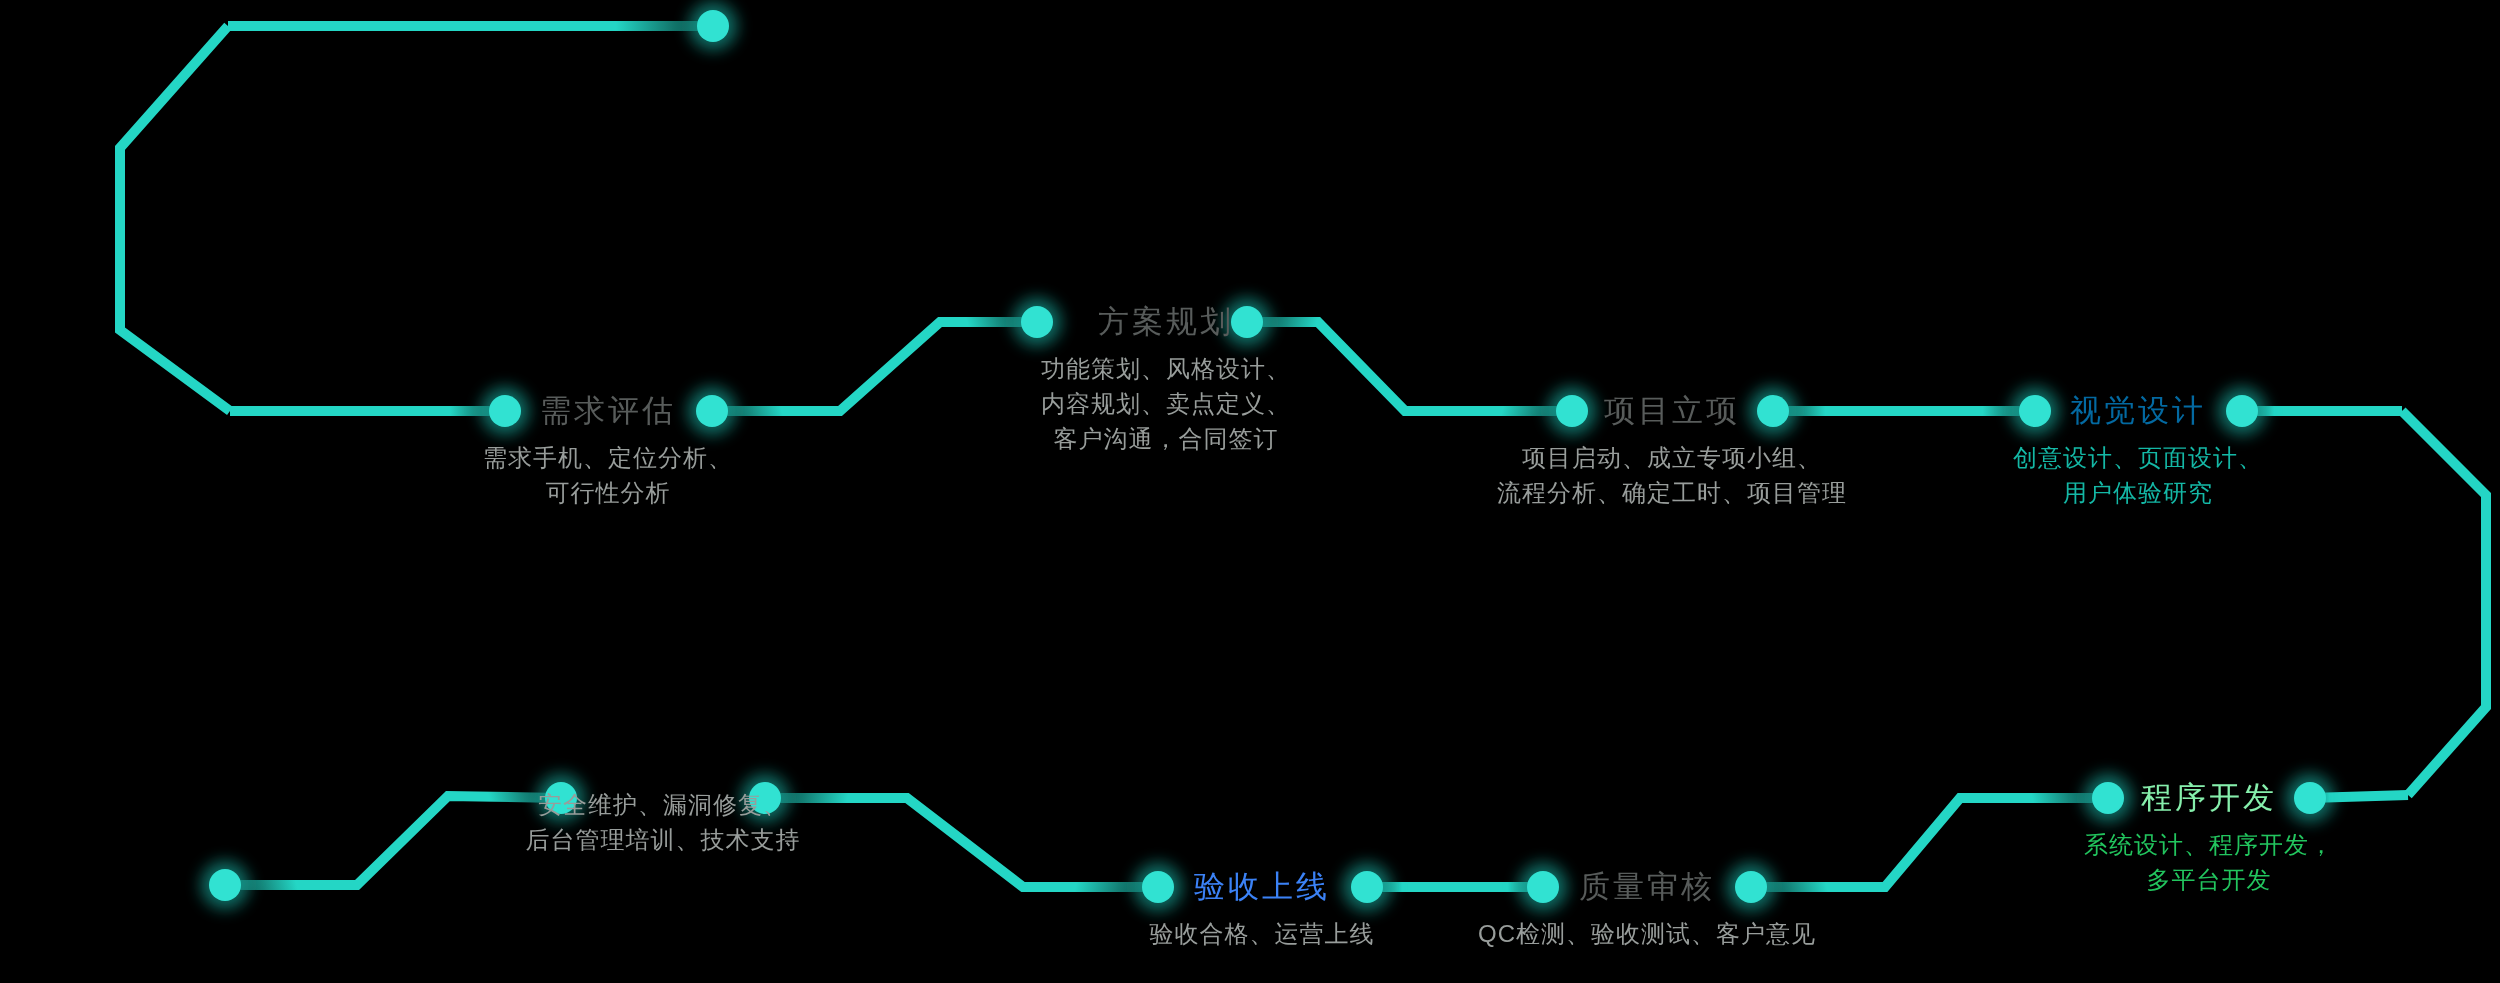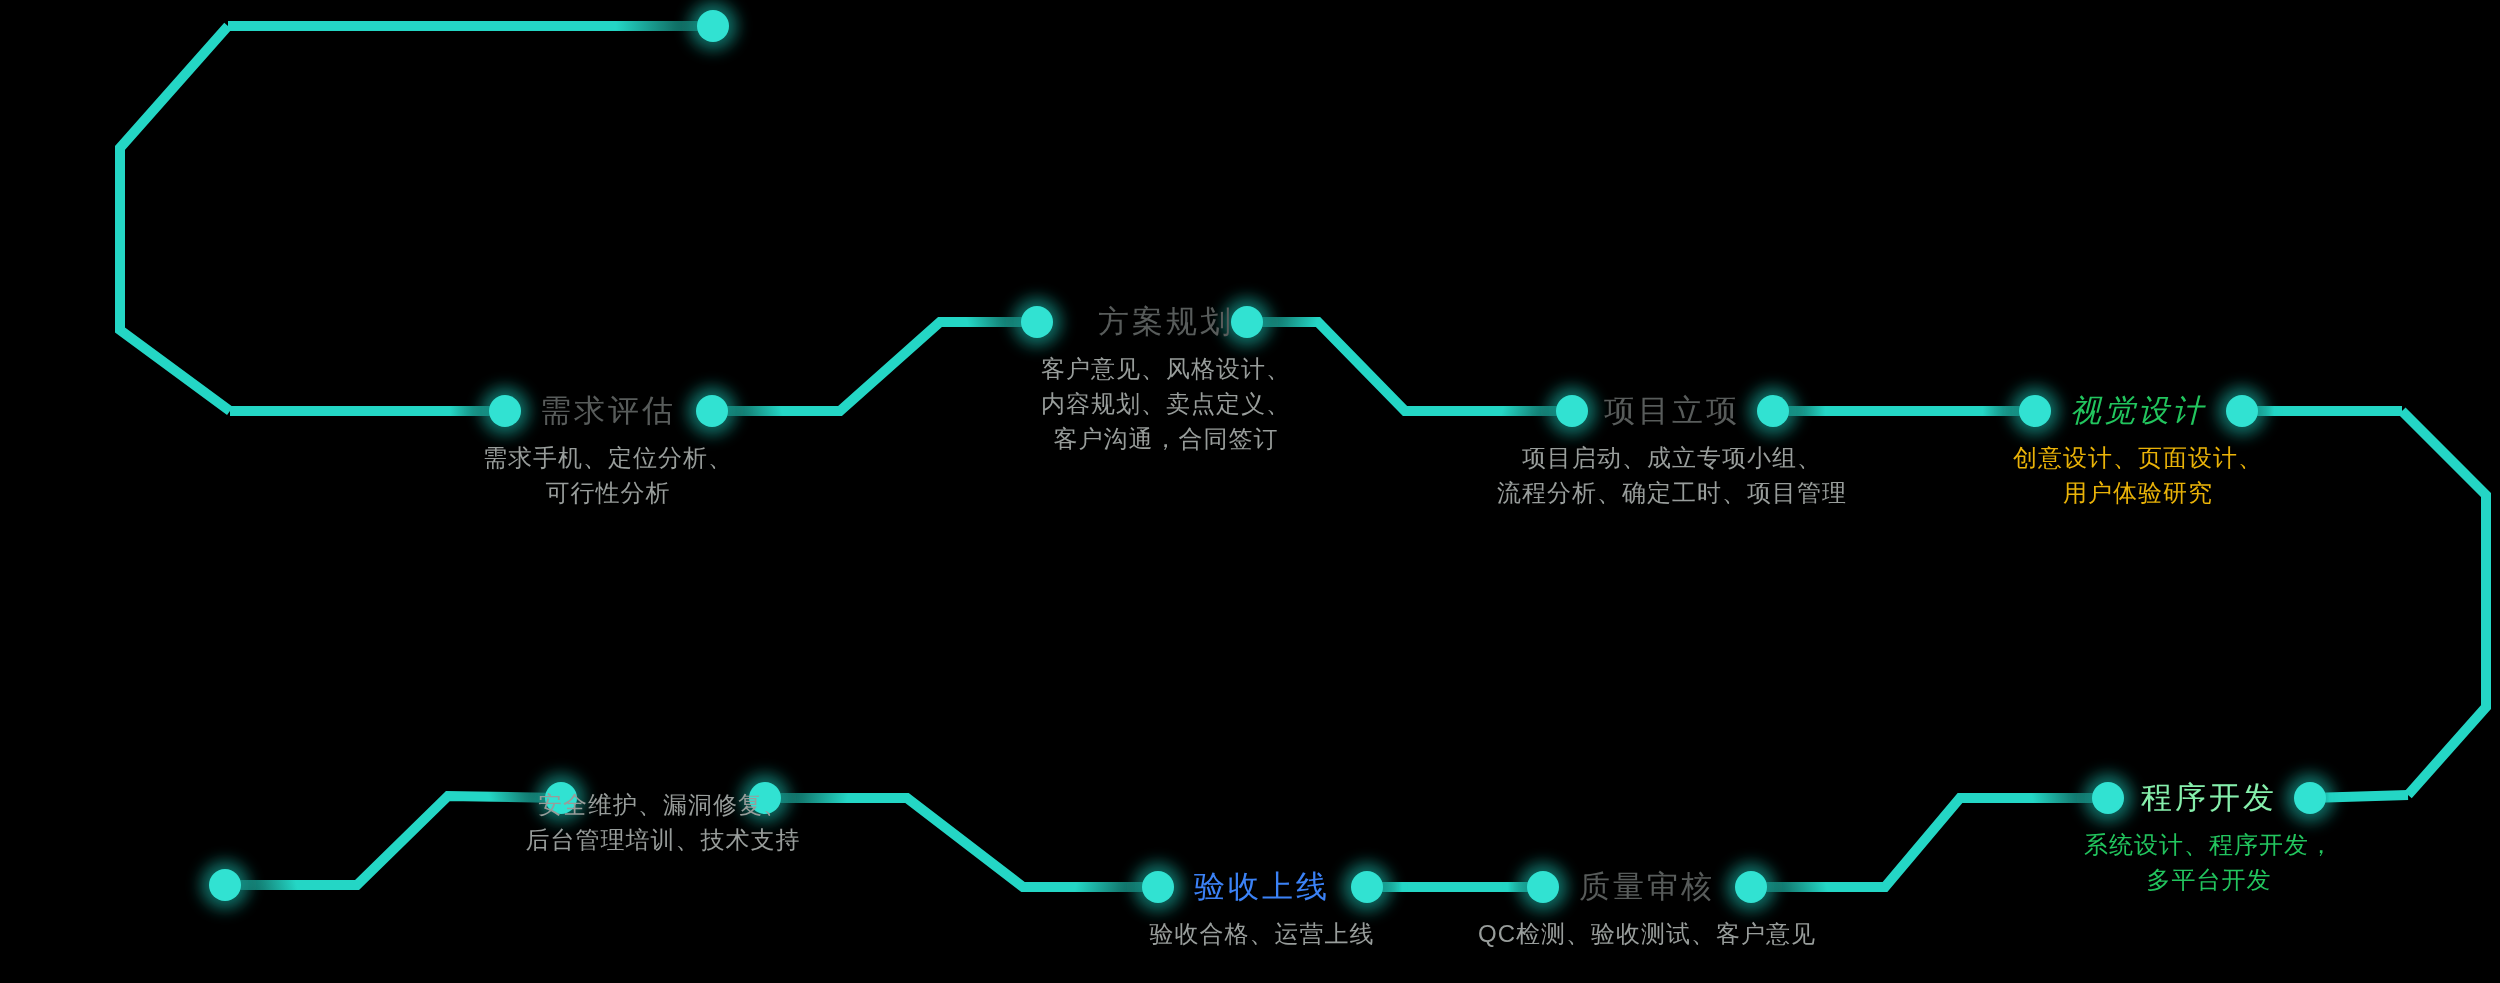--- a/index.html
+++ b/index.html
@@ -170,37 +170,37 @@
     <div class="node-title" style="color: rgb(88, 92, 91);">需求评估</div>
     <div class="node-desc" style="color: rgb(152, 157, 155);">
       <div>需求手机、定位分析、</div>
       <div>可行性分析</div>
     </div>
   </div>
 
   <div class="node" style="left: 1166px; top: 302px;">
     <div class="node-title" style="color: rgb(88, 92, 91);">方案规划</div>
     <div class="node-desc" style="color: rgb(152, 157, 155);">
-      <div>客户意见、风格设计、</div>
+      <div>功能策划、风格设计、</div>
       <div>内容规划、卖点定义、</div>
       <div>客户沟通，合同签订</div>
     </div>
   </div>
 
   <div class="node" style="left: 1672px; top: 391px; text-align: center;">
     <div class="node-title" style="color: rgb(88, 92, 91);">项目立项</div>
     <div class="node-desc" style="color: rgb(152, 157, 155);">
       <div>项目启动、成立专项小组、</div>
       <div>流程分析、确定工时、项目管理</div>
     </div>
   </div>
 
   <div class="node" style="left: 2138px; top: 391px;">
-    <div class="node-title" style="color: #22c55e; font-style: italic;">视觉设计</div>
-    <div class="node-desc" style="color: #eab308;">
+    <div class="node-title" style="color: #0369a1;">视觉设计</div>
+    <div class="node-desc" style="color: #14b8a6;">
       <div>创意设计、页面设计、</div>
       <div>用户体验研究</div>
     </div>
   </div>
 
   <div class="node" style="left: 2209px; top: 778px;">
     <div class="node-title" style="color: #86efac;">程序开发</div>
     <div class="node-desc" style="color: #22c55e;">
       <div>系统设计、程序开发，</div>
       <div>多平台开发</div>

